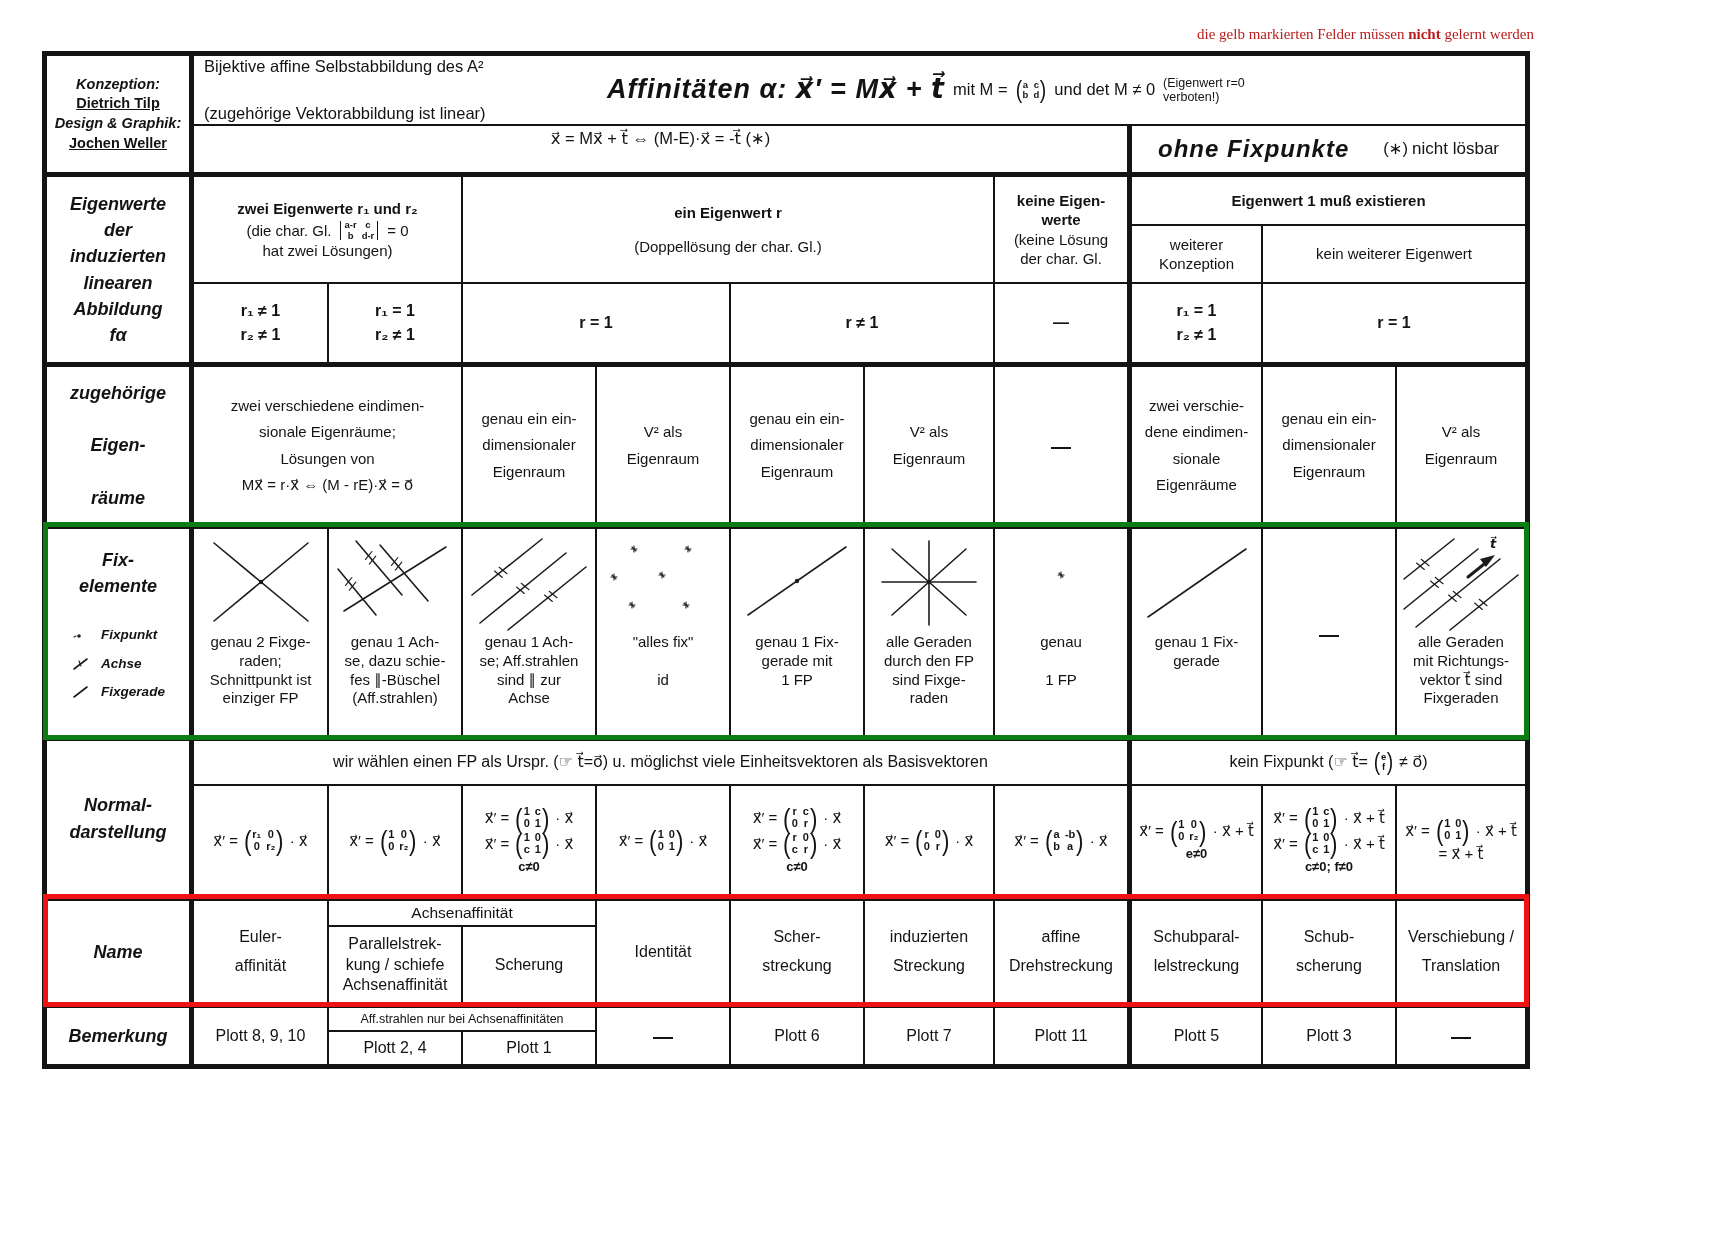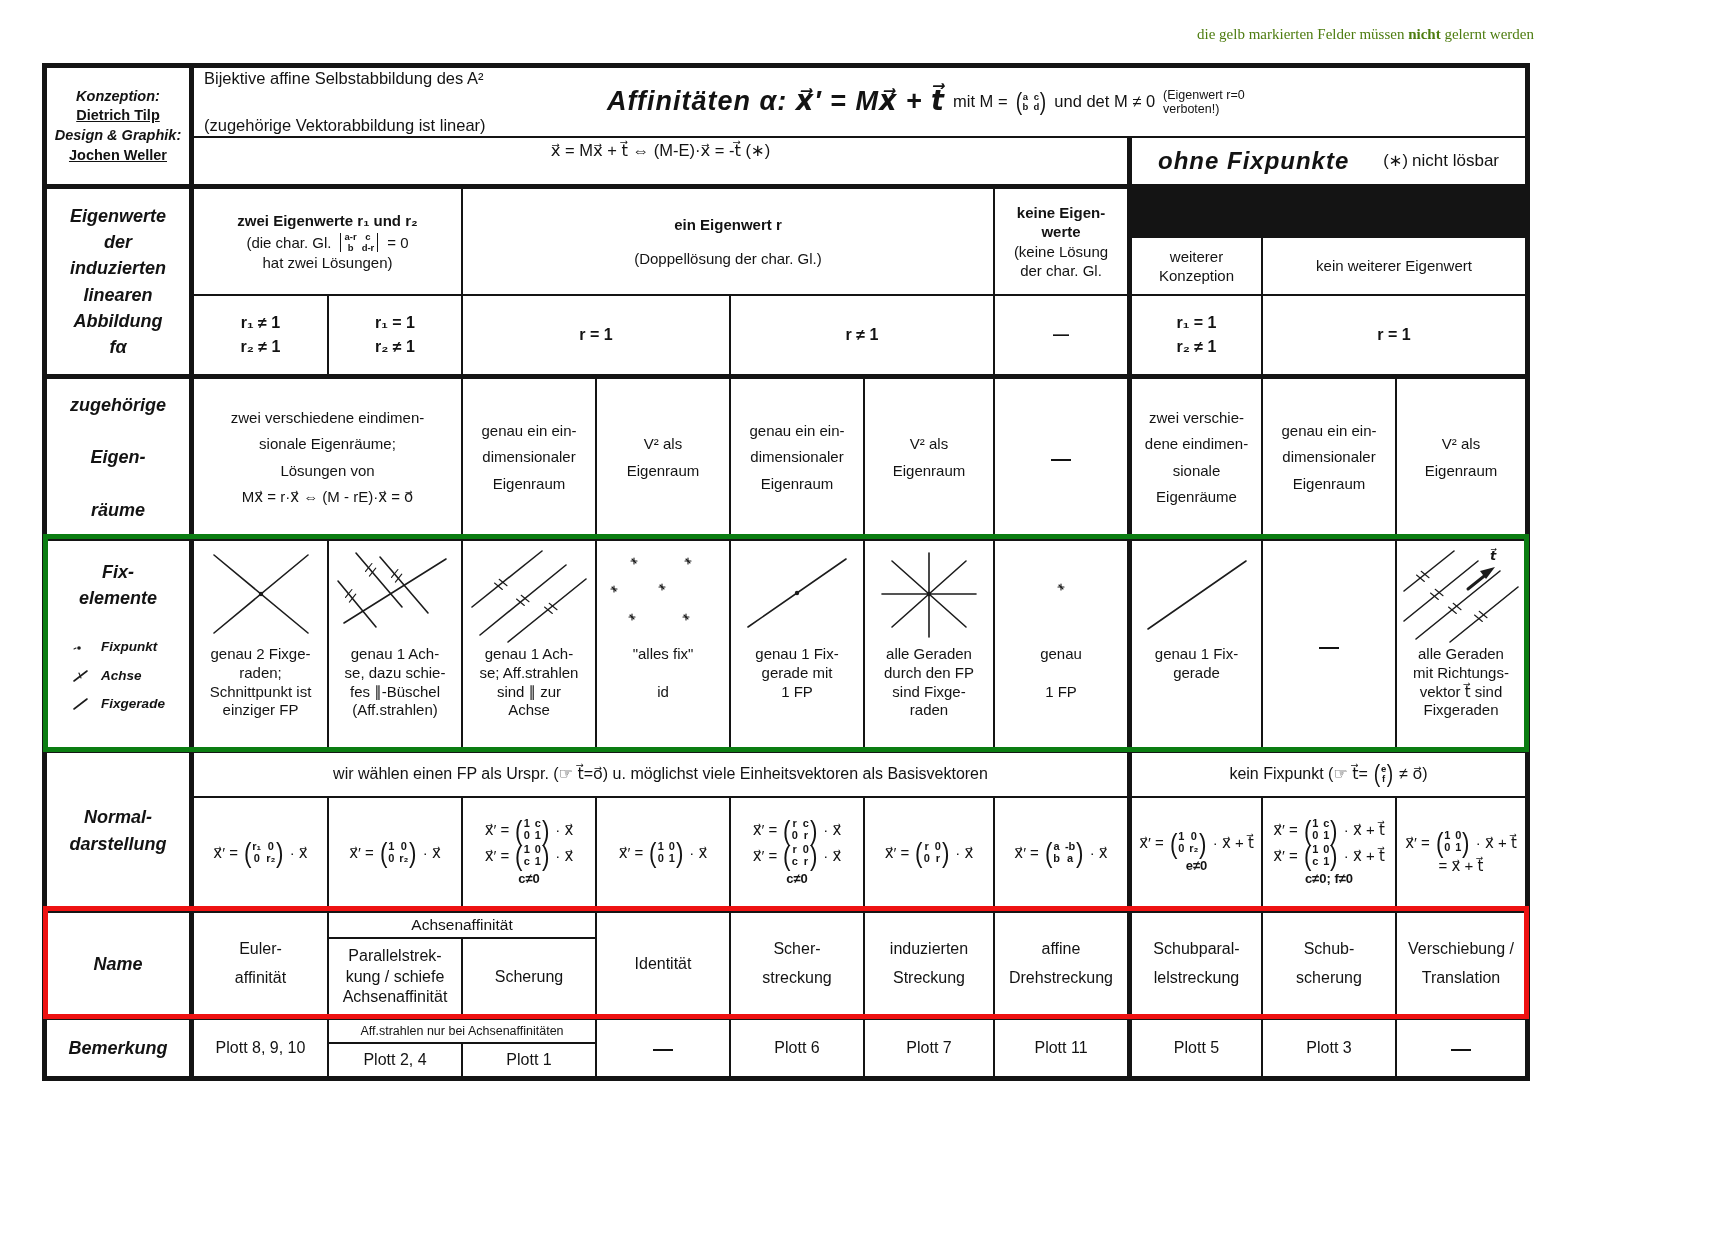--- a/index.html
+++ b/index.html
@@ -1,18 +1,18 @@
 <!DOCTYPE html>
 <html><head>
 <meta charset="utf-8">
 <style>
   html,body{margin:0;padding:0;background:#ffffff;}
   body{width:1718px;height:1240px;font-family:"Liberation Sans","DejaVu Sans",sans-serif;color:#131313;}
   .wrap{padding-top:26px;}
-  .topnote{width:1492px;margin:0 0 20px 42px;text-align:right;font-family:"Liberation Serif","DejaVu Serif",serif;font-size:15px;color:#4d7c0f;}
+  .topnote{width:1492px;margin:0 0 8px 42px;text-align:right;font-family:"Liberation Serif","DejaVu Serif",serif;font-size:15px;color:#b91c1c;}
   .topnote b{font-weight:700;}
   .sheet{position:relative;margin-left:42px;background:#141414;border:5px solid #141414;display:grid;
     grid-template-columns:142px 136px 132px 132px 132px 132px 128px 132px 132px 132px 128px;
     grid-template-rows:68px 46px 50px 56px 78px 160px 210px 46px 110px 27px 76px 25px 32px;
     gap:2px;width:1478px;}
   .cell{background:#fff;display:flex;flex-direction:column;align-items:center;justify-content:center;
     text-align:center;padding:3px 4px;font-size:15px;line-height:1.3;white-space:pre-line;position:relative;}
   .bt{border-top:3px solid #141414;}
   .bl{border-left:3px solid #141414;}
   .lbl{font-weight:700;font-style:italic;font-size:18px;line-height:1.45;}
@@ -145,20 +145,21 @@
       <div>(Doppellösung der char. Gl.)</div>
     </div>
 
     <div class="cell bt" style="grid-area:3/8/5/9">
       <div class="bold">keine Eigen-
 werte</div>
       <div>(keine Lösung
 der char. Gl.</div>
     </div>
 
+    <div class="cell bold bt bl" style="grid-area:3/9/4/12">Eigenwert 1 muß existieren</div>
     <div class="cell bl" style="grid-area:4/9/5/10">weiterer
 Konzeption</div>
     <div class="cell" style="grid-area:4/10/5/12">kein weiterer Eigenwert</div>
 
     <div class="cell ewval bl" style="grid-area:5/2/6/3">r₁ ≠ 1
 r₂ ≠ 1</div>
     <div class="cell ewval" style="grid-area:5/3/6/4">r₁ = 1
 r₂ ≠ 1</div>
     <div class="cell ewval" style="grid-area:5/4/6/6">r = 1</div>
     <div class="cell ewval" style="grid-area:5/6/6/8">r ≠ 1</div>

